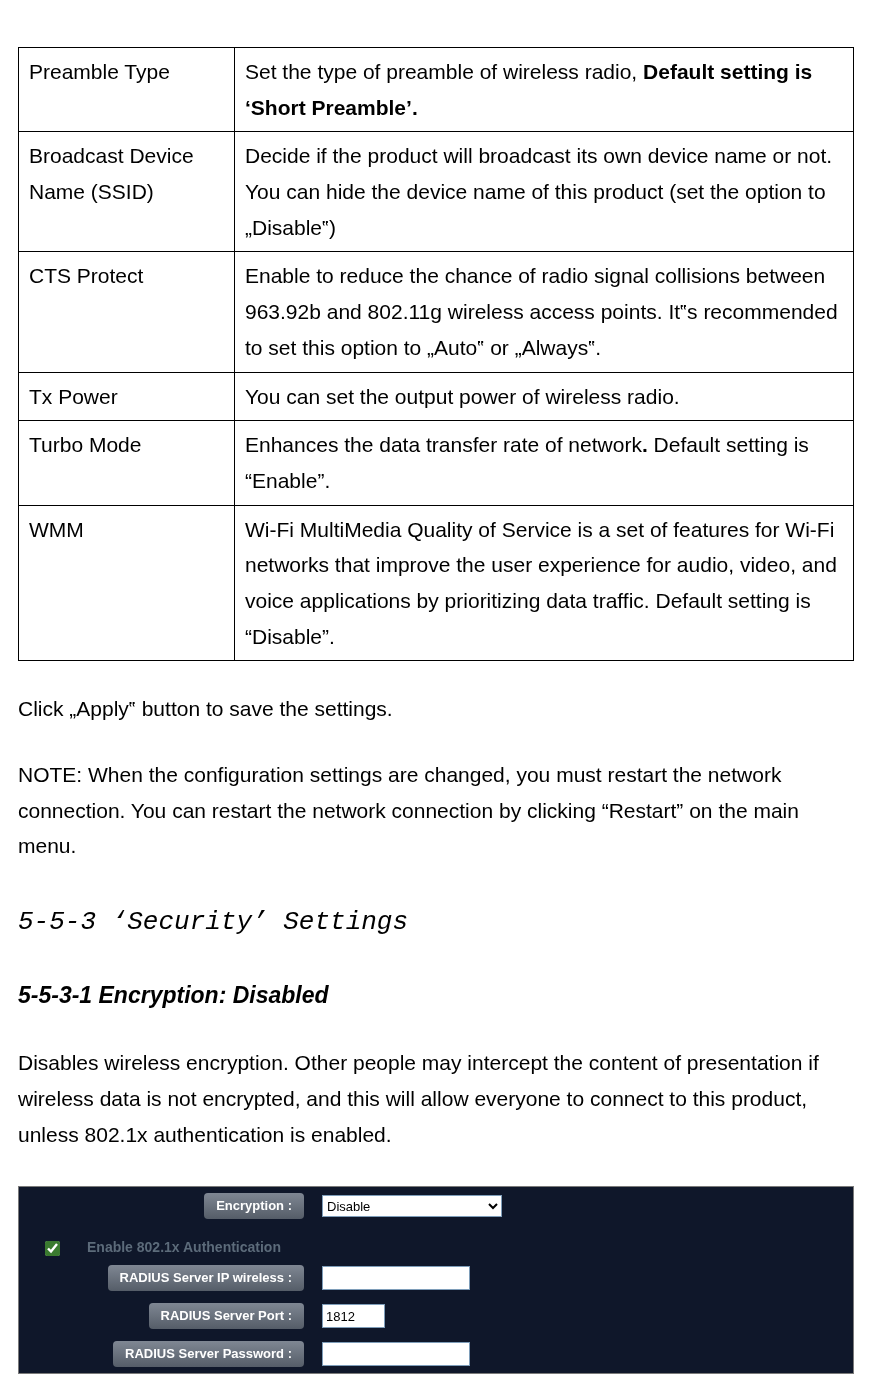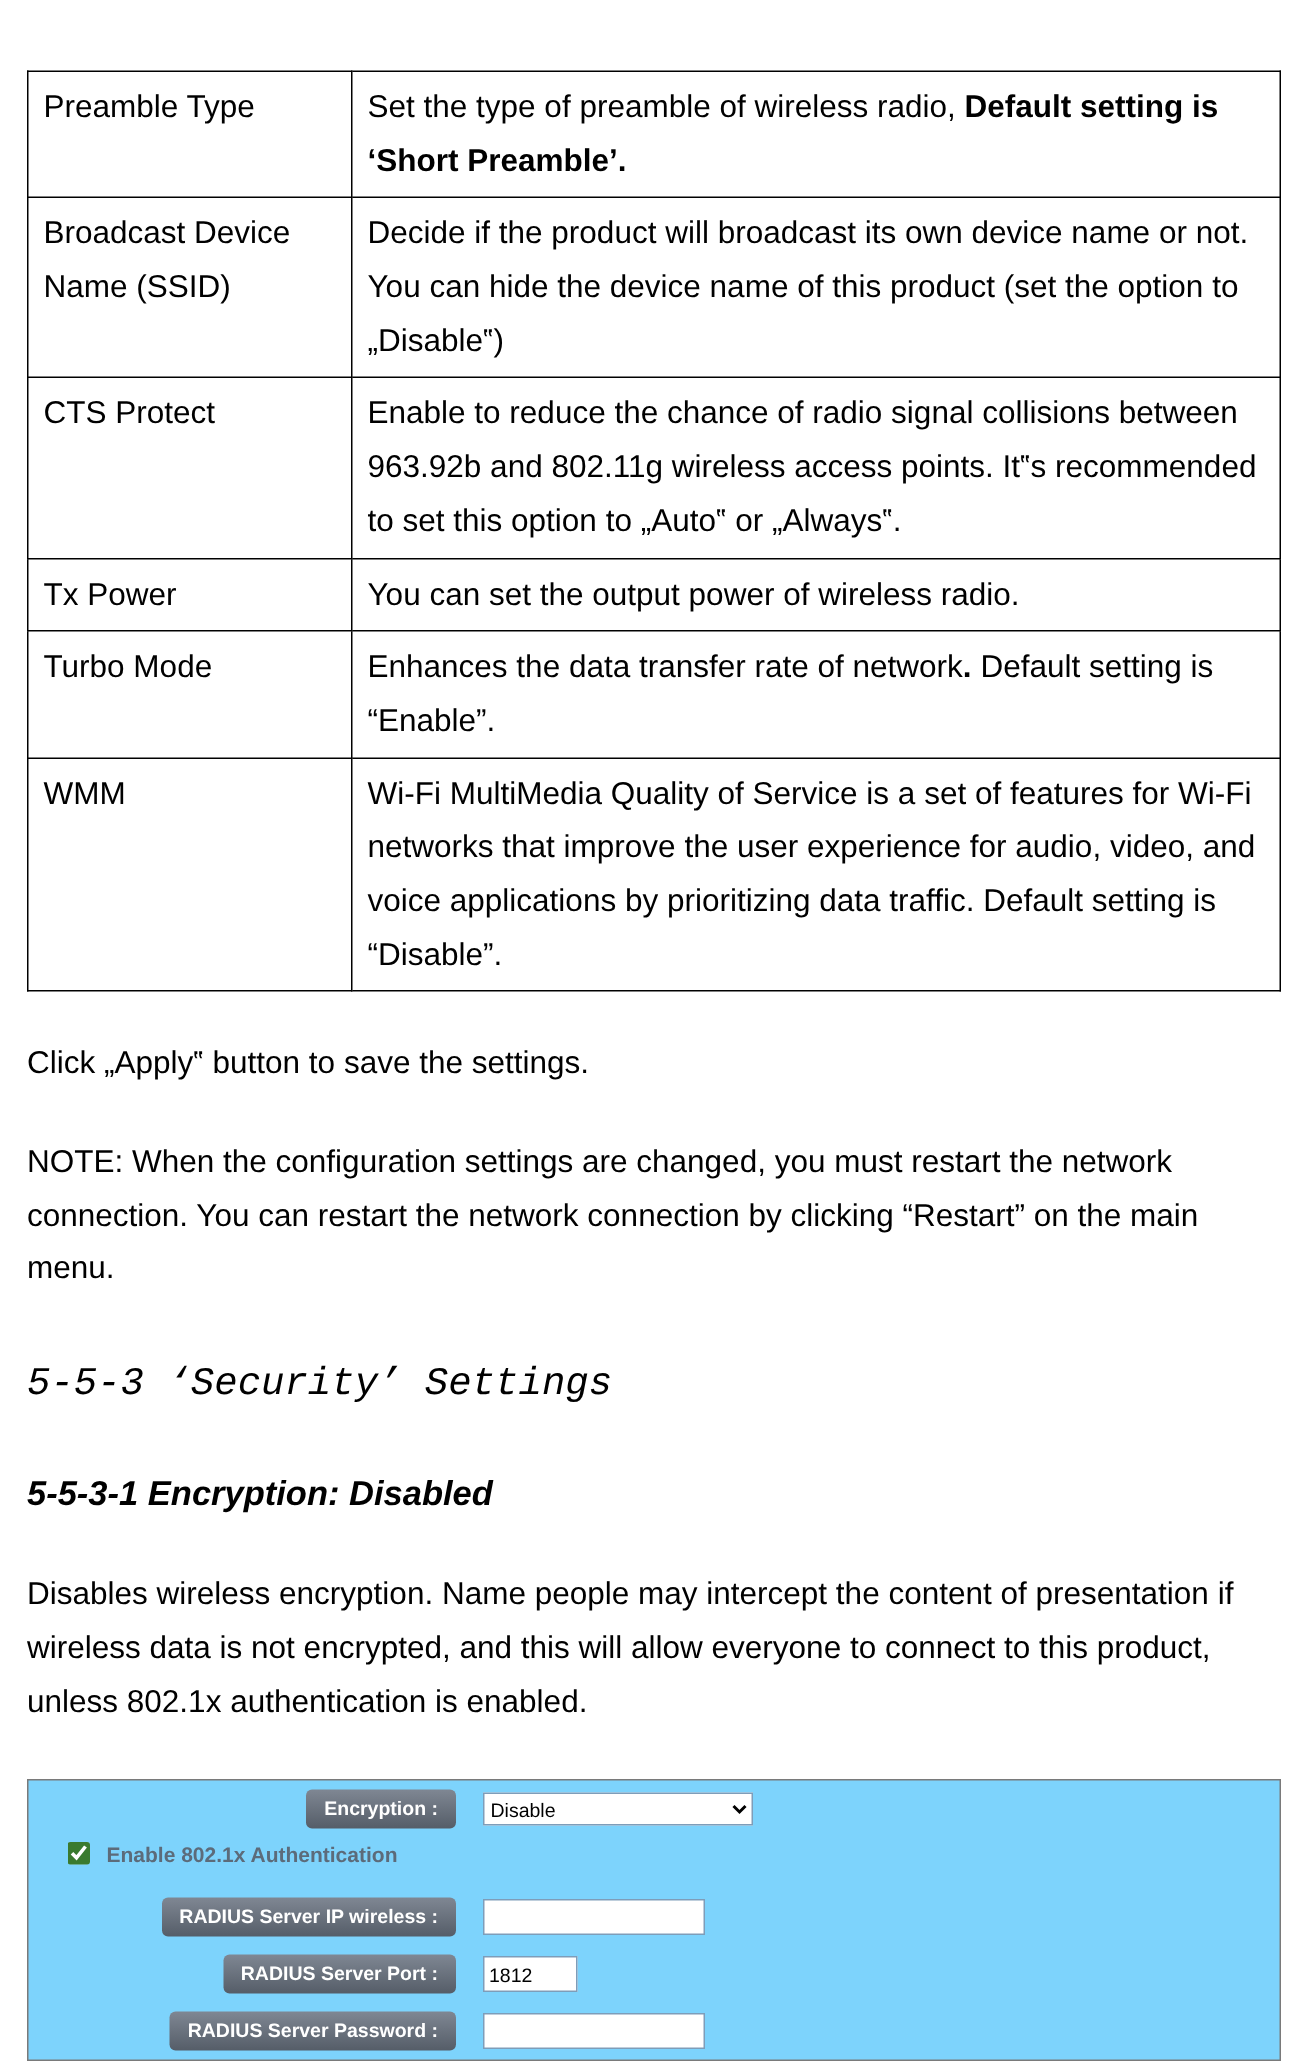--- a/index.html
+++ b/index.html
@@ -5,33 +5,33 @@
   html,body{margin:0;padding:0;background:#fff;color:#000;
     font-family:Arial,Helvetica,sans-serif;font-size:21px;line-height:1.7;}
   .page{width:872px;margin:0 auto;padding:0 18px 40px 18px;box-sizing:border-box;}
   table.spec{border-collapse:collapse;width:100%;font-size:21px;margin-top:47px;}
   table.spec td{border:1px solid #000;padding:6px 10px;vertical-align:top;}
   table.spec td.k{width:195px;}
   .bold{font-weight:bold;}
   .para{margin:30px 0 0 0;}
   .h-italic{font-family:Liberation Mono, monospace;font-style:italic;font-size:26px;margin:36px 0 0 0;}
   .h-italic-bold{font-family:Liberation Sans, sans-serif;font-style:italic;font-weight:bold;font-size:23px;margin:32px 0 0 0;}
-  .shot{margin-top:34px;border:1px solid #7a7a7a;background:#7dd3fc;font-size:14px;
+  .shot{margin-top:34px;border:1px solid #7a7a7a;background:#0f172a;font-size:14px;
     font-family:Tahoma,Arial,sans-serif;color:#000;}
   .shot-row{display:flex;align-items:center;height:38px;}
   .label-cell{width:295px;display:flex;justify-content:flex-end;align-items:center;
     padding-right:10px;box-sizing:border-box;height:100%;}
   .label-chip{display:flex;align-items:center;height:26px;
     background:linear-gradient(#7f8793,#555d68);color:#fff;font-weight:bold;
     border-radius:4px;padding:0 12px;font-size:13px;white-space:nowrap;}
   .field-cell{flex:1;display:flex;align-items:center;padding-left:8px;}
   select.enc{width:180px;height:22px;font-size:13px;border:1px solid #7e9db9;background:#fff;}
   input.txt{height:20px;border:1px solid #7e9db9;background:#fff;padding:1px 3px;font-size:13px;}
   .ip{width:140px;} .port{width:55px;} .pwd{width:140px;}
-  .auth-row{display:flex;align-items:flex-start;height:34px;padding-left:22px;gap:8px;}
+  .auth-row{display:flex;align-items:flex-end;height:34px;padding-left:22px;gap:24px;}
   .auth-row input[type=checkbox]{width:15px;height:15px;accent-color:#3a7a2f;}
   .auth-row .lbl{color:#5c6b7a;font-weight:bold;font-size:14px;}
 </style>
 </head>
 <body>
 
 <div class="page">
 
   <table class="spec">
     <tbody>
@@ -67,21 +67,21 @@
   </table>
 
   <p class="para">Click „Apply‟ button to save the settings.</p>
 
   <p class="para">NOTE: When the configuration settings are changed, you must restart the network connection. You can restart the network connection by clicking “Restart” on the main menu.</p>
 
   <div class="h-italic">5-5-3 ‘Security’ Settings</div>
 
   <div class="h-italic-bold">5-5-3-1 Encryption: Disabled</div>
 
-  <p class="para">Disables wireless encryption. Name people may intercept the content of presentation if wireless data is not encrypted, and this will allow everyone to connect to this product, unless 802.1x authentication is enabled.</p>
+  <p class="para">Disables wireless encryption. Other people may intercept the content of presentation if wireless data is not encrypted, and this will allow everyone to connect to this product, unless 802.1x authentication is enabled.</p>
 
   <div class="shot">
     <div class="shot-row">
       <div class="label-cell">
         <div class="label-chip">Encryption :</div>
       </div>
       <div class="field-cell">
         <select class="enc">
           <option>Disable</option>
         </select>

